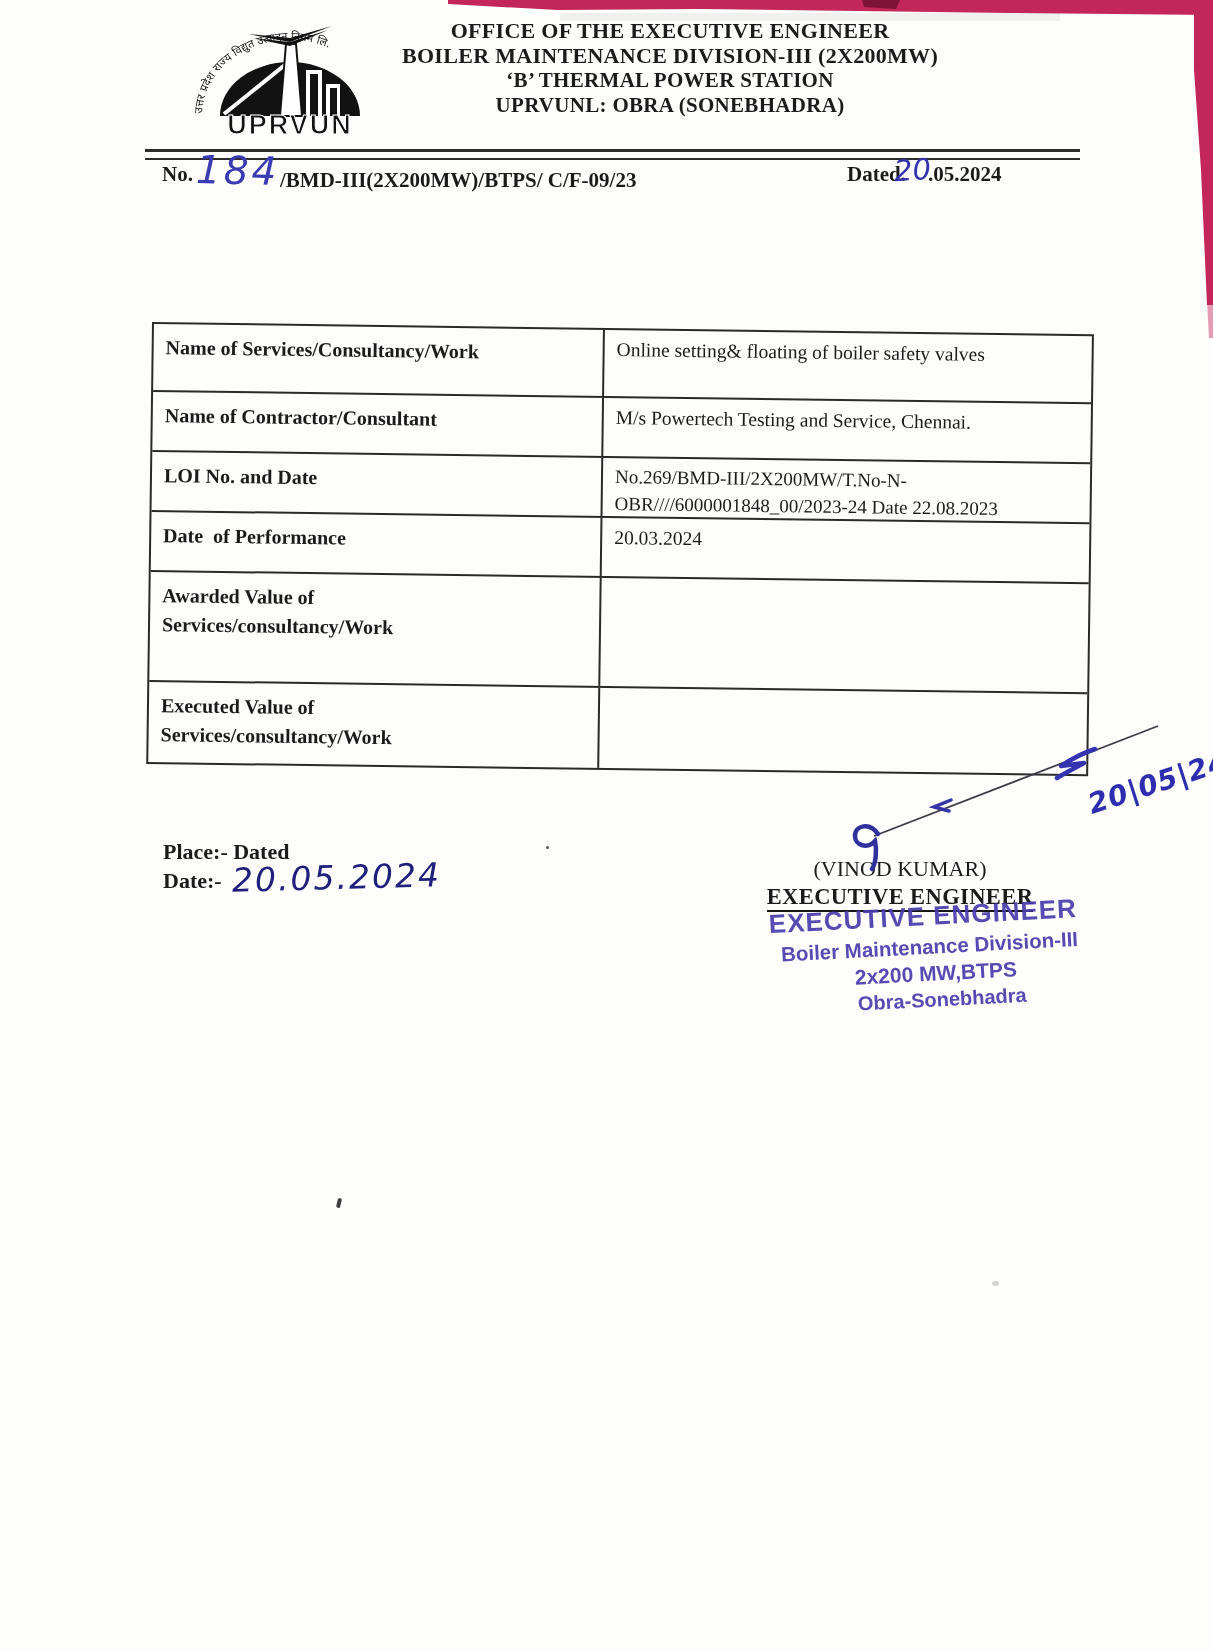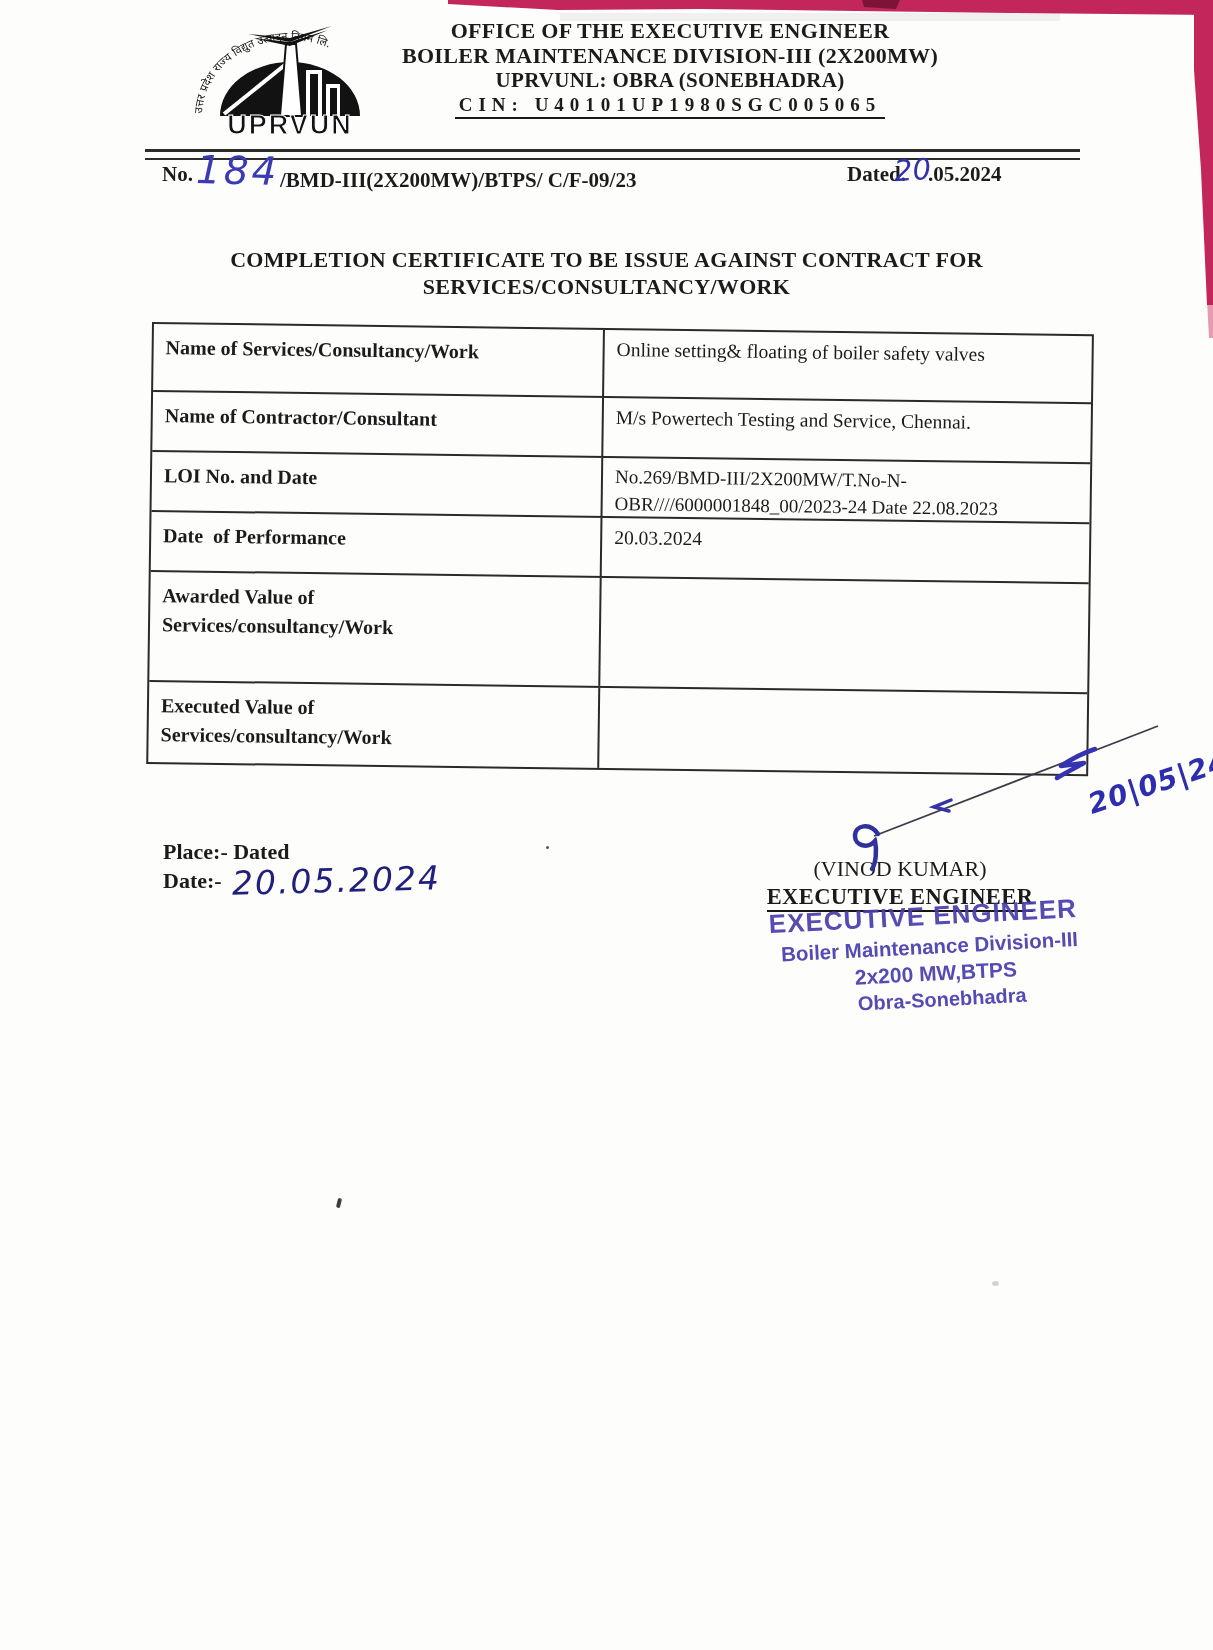--- a/index.html
+++ b/index.html
@@ -47,21 +47,21 @@
   .trow:first-child{border-top:none;}
   .tlabel{
     width:451px;border-right:2px solid #2a2a2a;font-weight:bold;font-size:20px;
     line-height:29px;padding:9px 12px 0 12px;box-sizing:border-box;white-space:pre-wrap;
   }
   .tvalue{flex:1;font-size:19.5px;line-height:29px;padding:5px 12px 0 12px;
     box-sizing:border-box;white-space:pre-wrap;position:relative;}
   .h66{height:66px;} .h58{height:58px;} .h108{height:108px;} .h80{height:80px;}
   
   .placeblock{left:163px;top:838px;font-weight:bold;font-size:22px;line-height:27px;}
-  .dateline{margin-top:2px;display:flex;align-items:flex-end;}
+  .dateline{margin-top:2px;display:flex;align-items:center;}
   .hand-date{
     font-family:"DejaVu Sans",sans-serif;font-style:italic;font-weight:normal;
     font-size:33px;color:#20207c;letter-spacing:2px;margin-left:10px;margin-top:-7px;
     transform:rotate(-1.5deg);
   }
   
   .signblock{left:700px;top:856px;width:400px;text-align:center;}
   .signname{font-weight:normal;font-size:22px;}
   .signrole{display:inline-block;font-weight:bold;font-size:22.5px;margin-top:2px;
     border-bottom:2.5px solid #161616;letter-spacing:.4px;}
@@ -107,39 +107,35 @@
       <rect x="124" y="62" width="8" height="42" fill="#121212"></rect>
       <rect x="140" y="72" width="14" height="32" fill="#ffffff"></rect>
       <rect x="144" y="76" width="7" height="28" fill="#121212"></rect>
       <text x="104" y="122" text-anchor="middle" font-family="Liberation Sans, sans-serif" font-size="27" font-weight="bold" fill="#121212" stroke="#ffffff" stroke-width="1" letter-spacing="2">UPRVUN</text>
     </svg>
   </div>
 
   <div class="abs office">
     <div class="l">OFFICE OF THE EXECUTIVE ENGINEER</div>
     <div class="l">BOILER MAINTENANCE DIVISION-III (2X200MW)</div>
+    <div class="l l3">‘B’ THERMAL POWER STATION</div>
     <div class="l l4">UPRVUNL: OBRA (SONEBHADRA)</div>
-    <div><span class="cin">CIN: U40101UP1980SGC005065</span></div>
   </div>
 
   <div class="abs rule"></div>
 
   <div class="abs refline">
     <span class="abs no">No.</span>
     <span class="abs hand-no">184</span>
     <span class="abs fileref">/BMD-III(2X200MW)/BTPS/ C/F-09/23</span>
     <span class="abs dated">Dated.</span>
     <span class="abs hand-day">20</span>
     <span class="abs datedrest">.05.2024</span>
   </div>
 
-  <div class="abs title">
-    <div>COMPLETION CERTIFICATE TO BE ISSUE AGAINST CONTRACT FOR</div>
-    <div>SERVICES/CONSULTANCY/WORK</div>
-  </div>
 
   <div class="abs ctable">
     <div class="trow h66">
       <div class="tlabel">Name of Services/Consultancy/Work</div>
       <div class="tvalue">Online setting&amp; floating of boiler safety valves</div>
     </div>
     <div class="trow h58">
       <div class="tlabel">Name of Contractor/Consultant</div>
       <div class="tvalue">M/s Powertech Testing and Service, Chennai.</div>
     </div>

